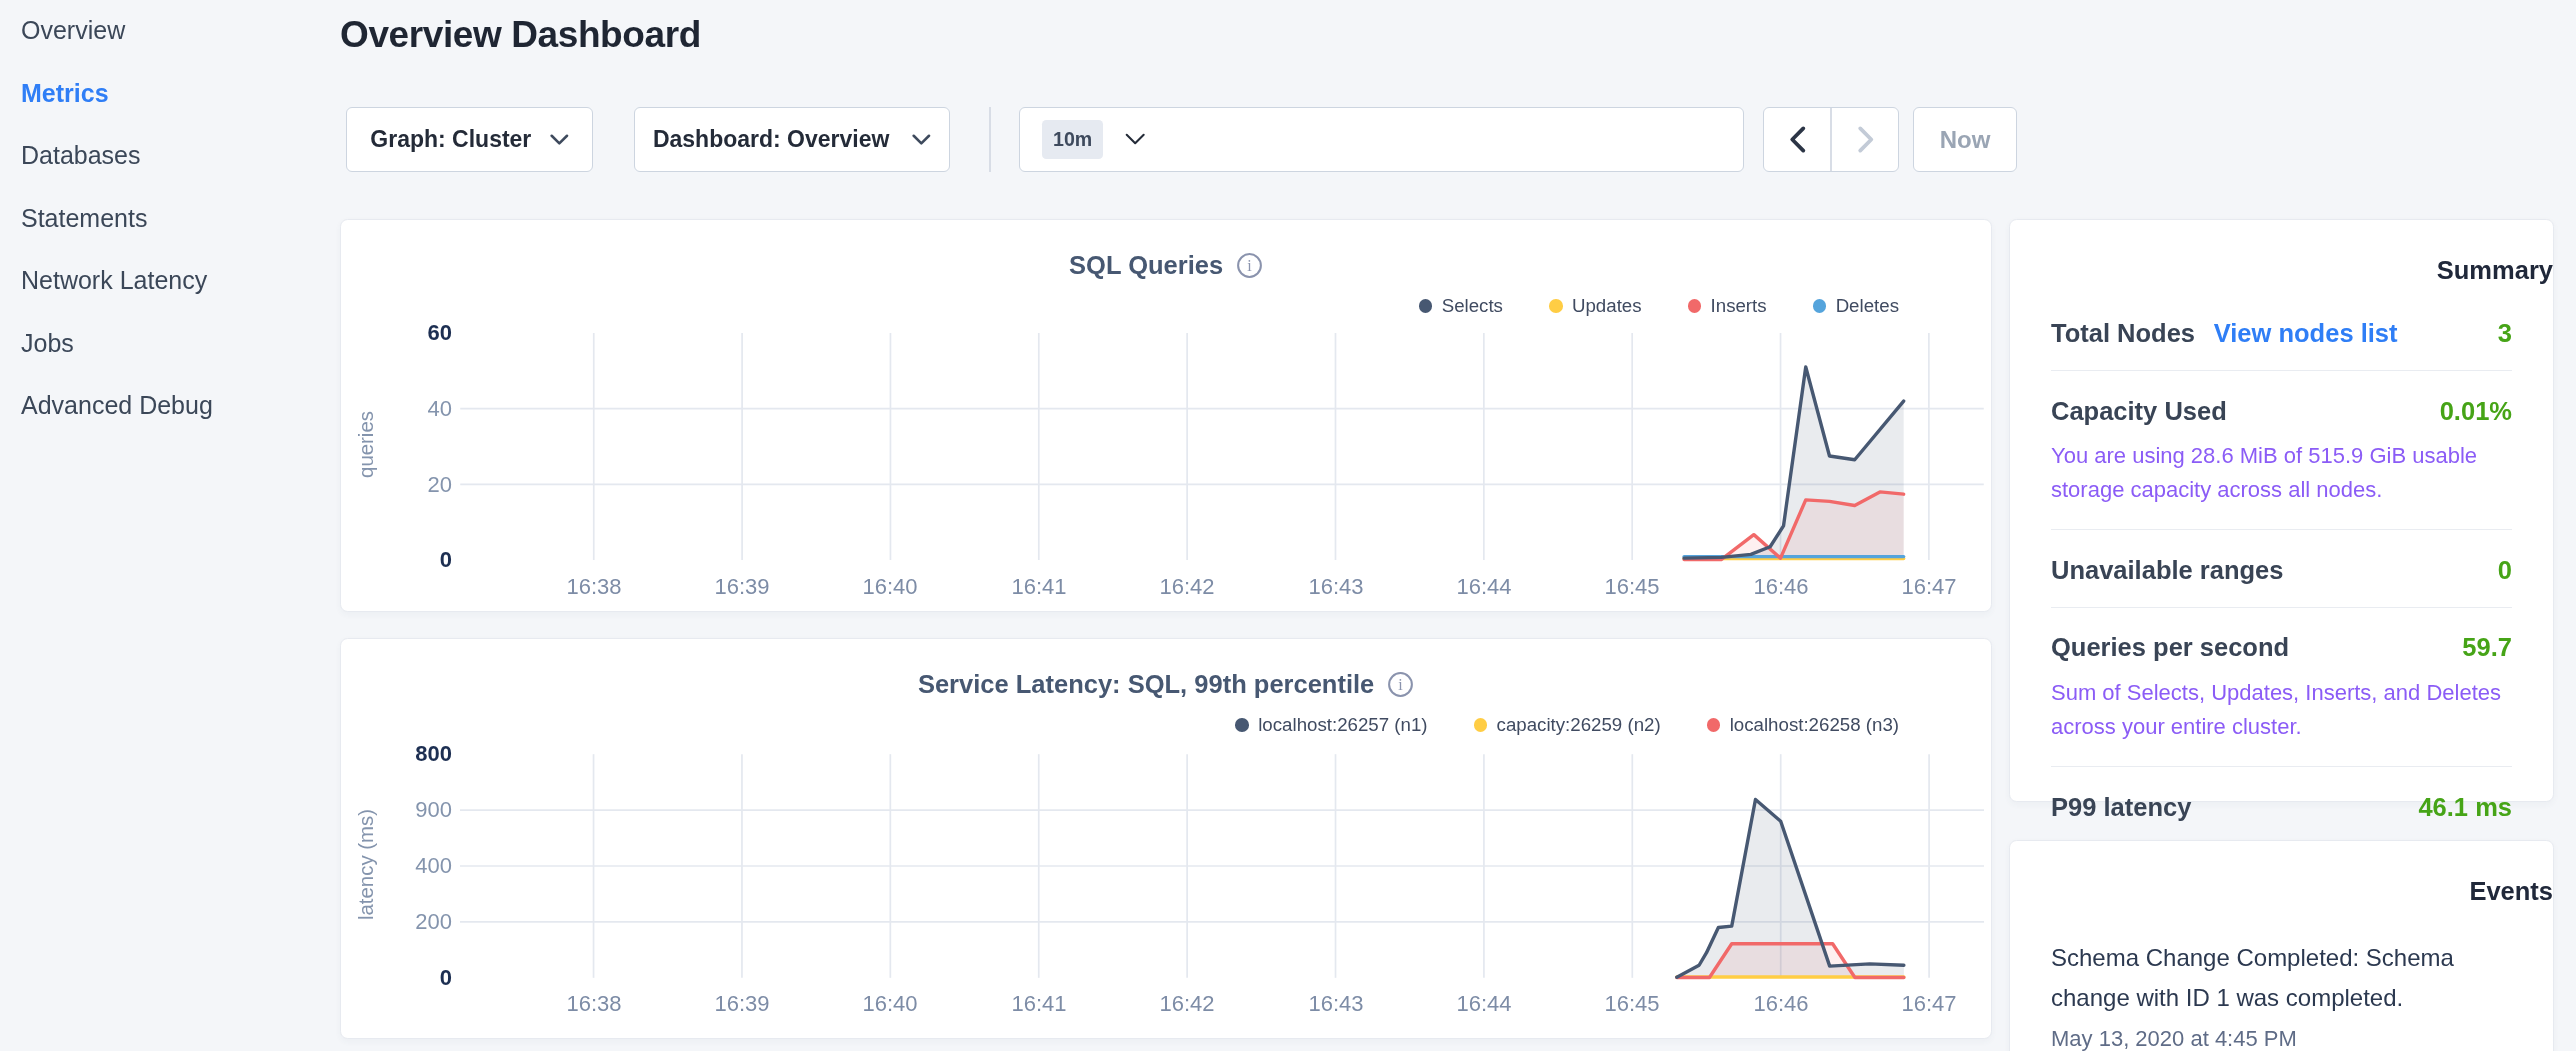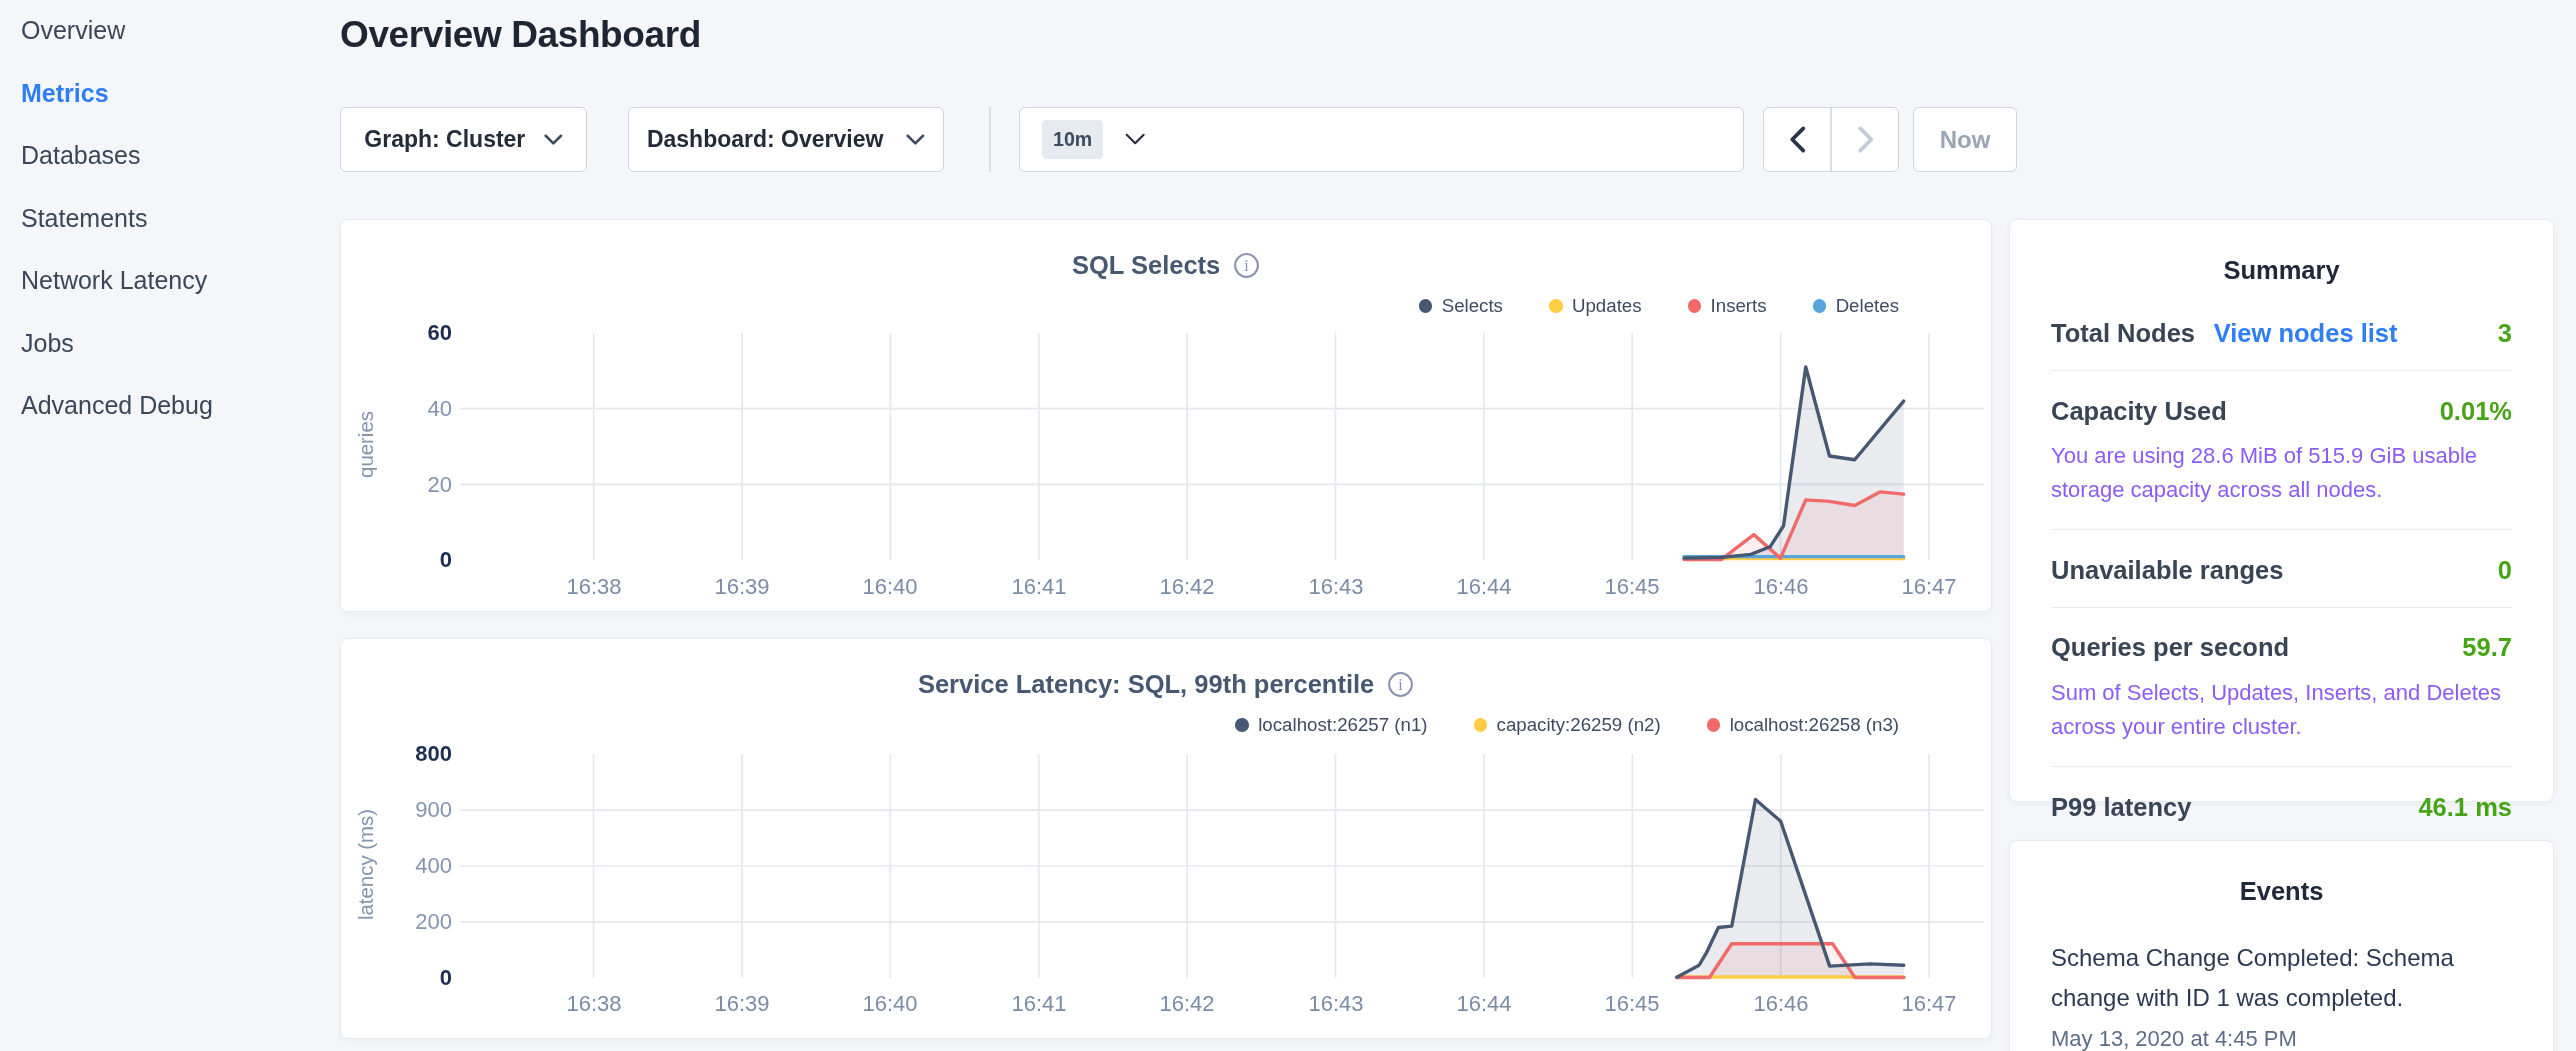--- a/index.html
+++ b/index.html
@@ -11,21 +11,21 @@
     color: #242b38;
   }
   
   .sidebar { position: absolute; left: 21px; top: 18px; display: flex; flex-direction: column; gap: 37px; }
   .side-item { font-size: 25px; line-height: 25.5px; color: #3b4758; cursor: pointer; text-decoration: none; }
   .side-item.active { color: #2f7ef6; font-weight: 700; }
   
   .page-title { position: absolute; left: 340px; top: 13.6px; font-size: 37px; font-weight: 700; color: #1f2633; letter-spacing: -0.4px; }
   
   .ctrl { position: absolute; top: 107px; height: 65px; background: #fff; border: 1.7px solid #cdd5e0; border-radius: 6px; display: flex; align-items: center; }
-  .dd { font-size: 23px; font-weight: 700; color: #242b38; justify-content: center; gap: 18.7px; }
+  .dd { font-size: 23px; font-weight: 700; color: #242b38; justify-content: center; gap: 18.7px; margin-left: 6px; }
   #dd-graph { left: 340px; width: 247px; }
   #dd-dashboard { left: 628px; width: 316px; gap: 23px; }
   .vdivider { position: absolute; left: 989px; top: 107px; height: 65px; width: 1.7px; background: #d8dde6; }
   #time-select { left: 1019px; width: 725px; padding: 0 22px; gap: 22px; }
   .time-badge { background: #e6eaf1; color: #3e4a5d; font-size: 19.6px; font-weight: 700; border-radius: 4.3px; padding: 7.7px 11px; }
   .time-label { font-size: 24px; font-weight: 700; color: #1f2633; flex: 1; }
   #arrow-group { left: 1763px; width: 136px; padding: 0; }
   .arrow-half { width: 50%; height: 100%; display: flex; align-items: center; justify-content: center; cursor: pointer; }
   .arrow-sep { width: 1.7px; height: 100%; background: #d8dde6; }
   #now-button { left: 1913px; width: 104px; justify-content: center; font-size: 24px; font-weight: 700; color: #9aa5b4; cursor: default; }
@@ -42,21 +42,21 @@
   .legend-item { display: flex; align-items: center; gap: 9.4px; cursor: pointer; }
   .legend-dot { width: 13.6px; height: 13.6px; border-radius: 50%; }
   .legend-label { font-size: 18.7px; color: #404b61; }
   .plot-wrap { position: absolute; }
   svg.plot { overflow: visible; display: block; }
   .xtick { position: absolute; width: 102px; text-align: center; font-size: 22px; color: #7d8ca6; }
   .ytick { position: absolute; left: 0; width: 111px; text-align: right; font-size: 22px; color: #8494ad; }
   .ytick.strong { color: #1d2f52; font-weight: 700; }
   .ylabel { position: absolute; left: 24px; font-size: 20.4px; color: #8494ad; transform: rotate(-90deg); transform-origin: center; width: 255px; text-align: center; }
   
-  .panel-title { text-align: center; font-size: 25.5px; font-weight: 700; color: #20283a; padding-top: 36px; }
+  .panel-title { text-align: right; font-size: 25.5px; font-weight: 700; color: #20283a; padding-top: 36px; }
   .panel-body { padding: 8.5px 41px 0; }
   .srow { padding: 25.5px 0 22px; border-bottom: 1.7px solid #e9ecf1; }
   .srow:last-child { border-bottom: none; }
   .srow-main { display: flex; align-items: baseline; gap: 18.7px; }
   .srow-label { font-size: 25.5px; font-weight: 700; color: #394455; }
   .srow-link { font-size: 25.5px; font-weight: 700; color: #2f7ef6; cursor: pointer; text-decoration: none; }
   .srow-value { margin-left: auto; font-size: 25.5px; font-weight: 700; color: #46a417; }
   .srow-desc { margin-top: 13.6px; font-size: 22px; line-height: 1.55; color: #8b5cf6; }
   .event-item { padding: 32px 41px 0; }
   .event-text { font-size: 24px; line-height: 1.65; color: #2c3950; }
@@ -108,21 +108,21 @@
         <polyline points="5,4 18,17 5,30" stroke="#c3cbd7" stroke-width="4.5" fill="none" stroke-linecap="round" stroke-linejoin="round"></polyline>
       </svg>
   </div>
 </div>
 <div class="ctrl" id="now-button">
   <span>Now</span>
 </div>
 
 <div class="card" id="chart-card-0">
   <div class="chart-title-row">
-    <span class="chart-title">SQL Selects</span>
+    <span class="chart-title">SQL Queries</span>
     <svg width="27" height="27" viewBox="0 0 32 32">
       <circle cx="16" cy="16" r="13.5" fill="none" stroke="#8a93ad" stroke-width="2.4"></circle>
       <text x="16" y="23" text-anchor="middle" font-size="19" fill="#8a93ad" font-family="Liberation Serif, serif">i</text>
     </svg>
   </div>
   <div class="legend">
     <div class="legend-item">
       <span class="legend-dot" style="background-color: rgb(71, 88, 114);"></span>
       <span class="legend-label">Selects</span>
     </div>

